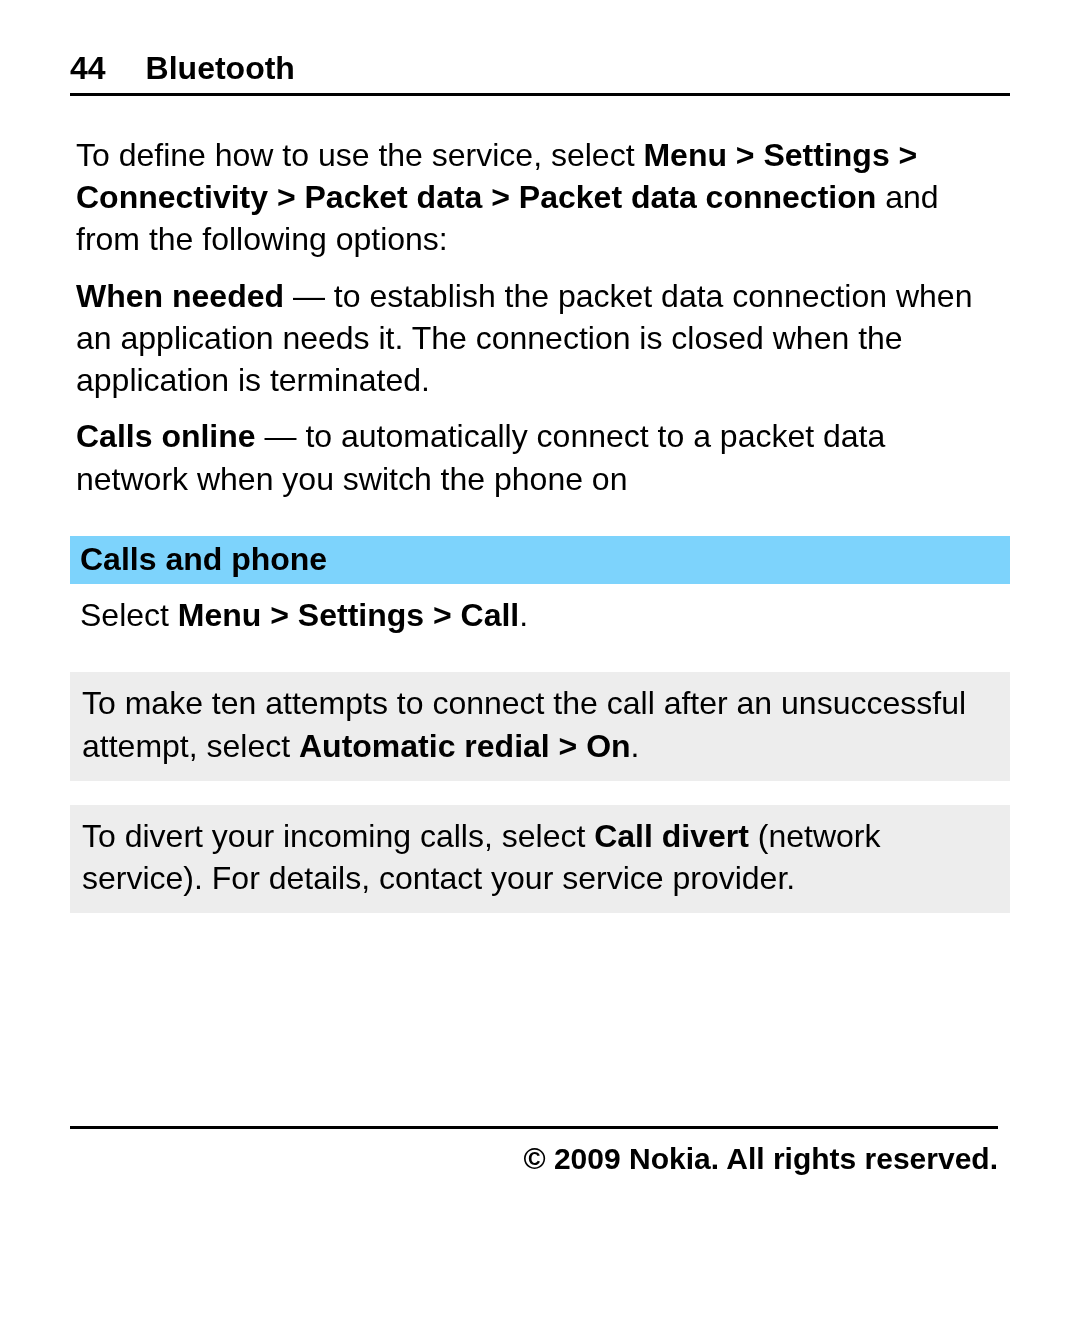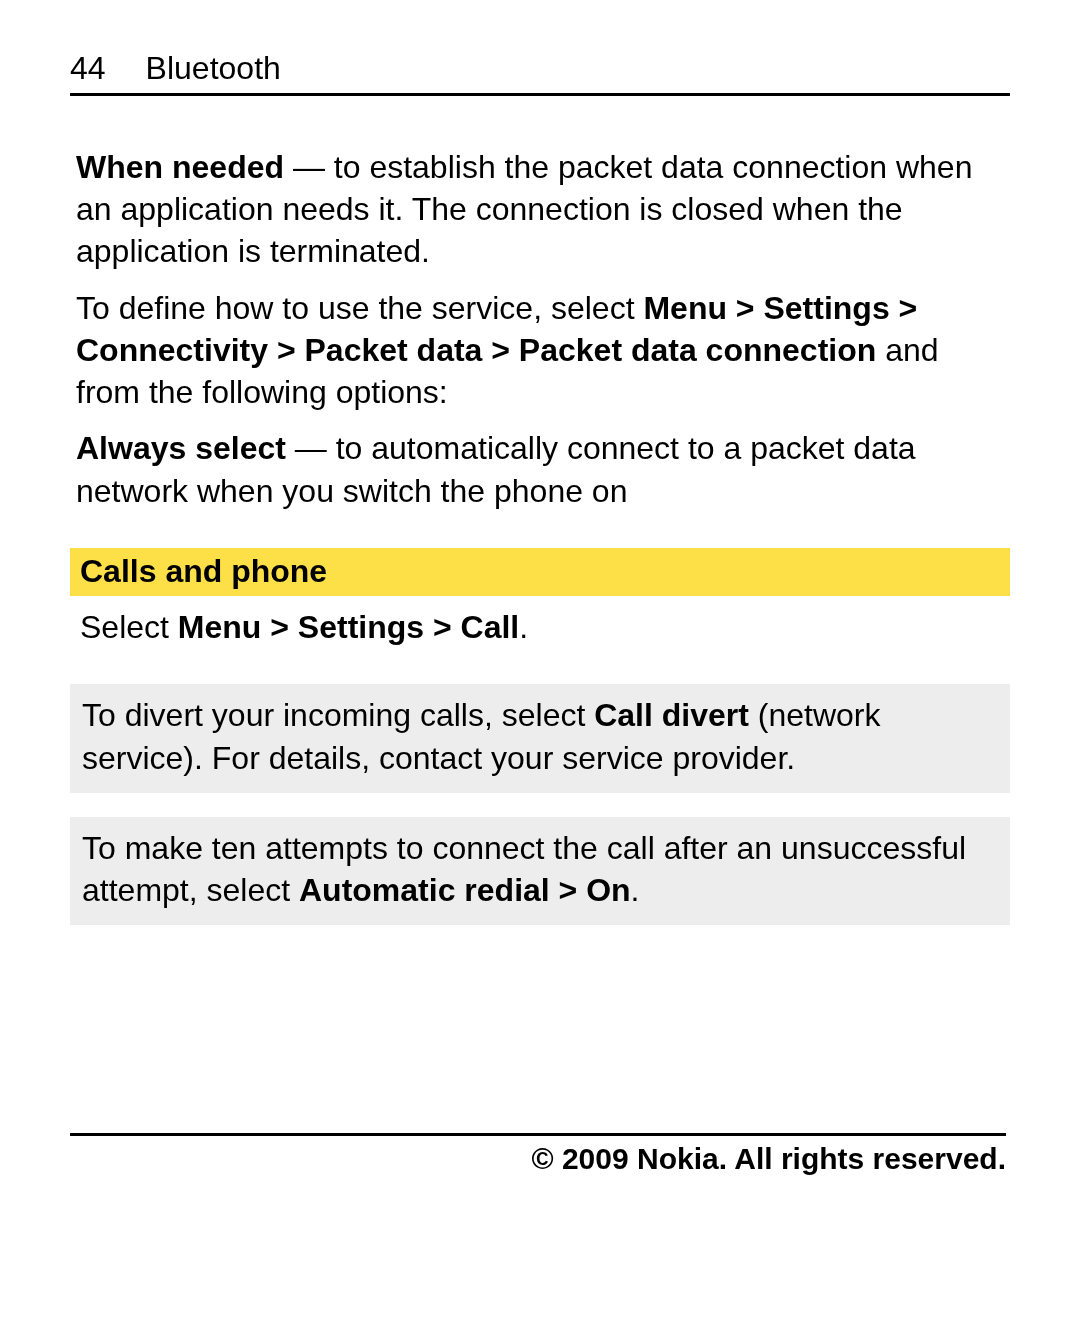--- a/index.html
+++ b/index.html
@@ -14,43 +14,43 @@
   .page {
     box-sizing: border-box;
     width: 1080px;
     height: 1336px;
     padding: 50px 70px 40px 70px;
     position: relative;
   }
   .header-line {
     display: flex;
     align-items: baseline;
-    font-weight: normal;
+    font-weight: bold;
     font-size: 32px;
     padding-bottom: 6px;
     border-bottom: 3px solid #000;
-    margin-bottom: 50px;
+    margin-bottom: 38px;
   }
   .page-number {
     margin-right: 40px;
   }
   .body {
     font-size: 32px;
     line-height: 1.32;
   }
   .para {
     margin-bottom: 14px;
     padding: 0 6px;
   }
   .para.gap-top {
     margin-top: 36px;
   }
   .ui-path { font-weight: bold; }
   .section-heading {
-    background: #fde047;
+    background: #7dd3fc;
     font-weight: bold;
     font-size: 32px;
     padding: 2px 10px 4px 10px;
     margin-top: 36px;
     margin-bottom: 10px;
   }
   .select-line {
     font-size: 32px;
     padding: 0 10px;
     margin-bottom: 36px;
@@ -58,66 +58,66 @@
   .shaded-box {
     background: #ededed;
     font-size: 32px;
     line-height: 1.32;
     padding: 10px 12px 14px 12px;
     margin-bottom: 24px;
   }
   .footer {
     position: absolute;
     left: 70px;
-    right: 74px;
+    right: 82px;
     bottom: 160px;
     border-top: 3px solid #000;
-    padding-top: 6px;
+    padding-top: 13px;
     text-align: right;
     font-weight: bold;
     font-size: 30px;
   }
   b { font-weight: bold; }
 </style>
 </head>
 <body>
 
 <div class="page">
 
   <div class="header-line">
     <span class="page-number">44</span>
     <span>Bluetooth</span>
   </div>
 
   <div class="body">
 
     <div class="para">
+      <span>To define how to use the service, select </span><b class="ui-path">Menu  &gt; Settings  &gt; Connectivity  &gt; Packet data  &gt; Packet data connection</b><span> and from the following options:</span>
+    </div>
+
+    <div class="para">
       <b>When needed</b><span>  —  </span><span>to establish the packet data connection when an application needs it. The connection is closed when the application is terminated.</span>
     </div>
 
     <div class="para">
-      <span>To define how to use the service, select </span><b class="ui-path">Menu  &gt; Settings  &gt; Connectivity  &gt; Packet data  &gt; Packet data connection</b><span> and from the following options:</span>
-    </div>
-
-    <div class="para">
-      <b>Always select</b><span>  —  </span><span>to automatically connect to a packet data network when you switch the phone on</span>
+      <b>Calls online</b><span>  —  </span><span>to automatically connect to a packet data network when you switch the phone on</span>
     </div>
 
 
     <div class="section-heading">Calls and phone</div>
 
     <div class="select-line">
       <span>Select </span><b class="ui-path">Menu  &gt;  Settings  &gt;  Call</b><span>.</span>
     </div>
 
     <div class="shaded-box">
-      <span>To divert your incoming calls, select </span><b>Call divert</b><span> (network service). For details, contact your service provider.</span>
+      <span>To make ten attempts to connect the call after an unsuccessful attempt, select </span><b>Automatic redial  &gt;  On</b><span>.</span>
     </div>
 
     <div class="shaded-box">
-      <span>To make ten attempts to connect the call after an unsuccessful attempt, select </span><b>Automatic redial  &gt;  On</b><span>.</span>
+      <span>To divert your incoming calls, select </span><b>Call divert</b><span> (network service). For details, contact your service provider.</span>
     </div>
 
   </div>
 
   <div class="footer">© 2009 Nokia. All rights reserved.</div>
 
 </div>
 
 </body></html>

